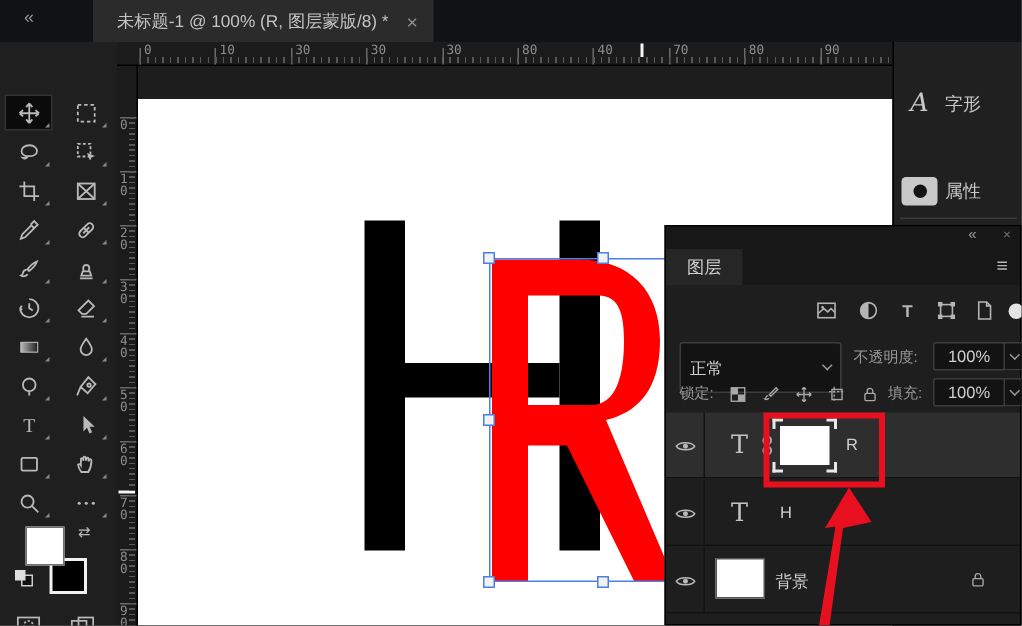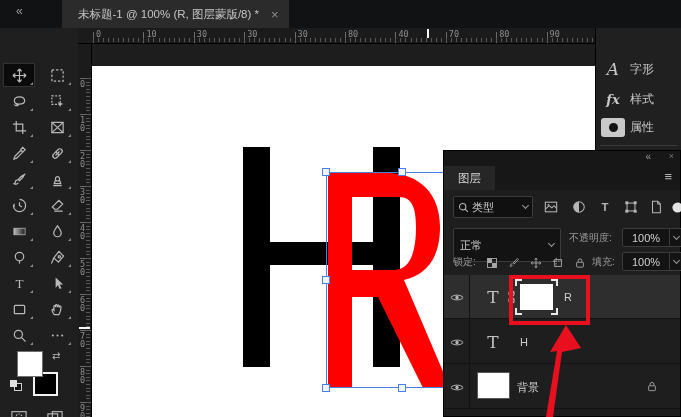--- a/index.html
+++ b/index.html
@@ -339,24 +339,20 @@
         <div class="handle" style="left:71px;top:211px"></div>
       </div>
     </div>
   </div>
 
   <div class="dock">
     <div class="dock-item" style="top:28px">
       <span class="ic glyphA">A</span>
       <span class="lb">字形</span>
     </div>
-    <div class="dock-item" style="top:58px">
-      <span class="ic fx">fx</span>
-      <span class="lb">样式</span>
-    </div>
     <div class="dock-item" style="top:86px">
       <span class="ic">
           <span class="maskic">
             <i></i>
           </span>
         </span>
       <span class="lb">属性</span>
     </div>
     <div class="dock-div"></div>
     <div class="dock-item" style="top:124px">
@@ -375,28 +371,20 @@
   <div class="lpanel">
     <div class="lp-head">
       <span class="c1">«</span>
       <span class="c2">×</span>
     </div>
     <div class="lp-tabrow">
       <div class="lp-tab">图层</div>
       <div class="lp-menu">≡</div>
     </div>
     <div class="lp-filter">
-      <div class="searchbox">
-        <svg width="11" height="11" viewBox="0 0 16 16" style="stroke:#b5b5b5;fill:none;stroke-width:1.6">
-            <circle cx="6.8" cy="6.8" r="4.6"></circle>
-            <path d="M10.3 10.3l4.2 4.2"></path>
-          </svg>
-        <span class="txt">类型</span>
-        <span class="chev"></span>
-      </div>
       <div class="f-ic" style="left:98px">
           <svg width="14" height="14" viewBox="0 0 16 16">
             <rect x="1.5" y="2.5" width="13" height="11"></rect>
             <path d="M1.5 10.5L6 6.5l3 2.5 2.5-2.5 3 3"></path>
             <circle cx="5" cy="5.6" r="1" fill="#b5b5b5" stroke="none"></circle>
           </svg>
         </div>
       <div class="f-ic" style="left:126px">
           <svg width="14" height="14" viewBox="0 0 16 16">
             <circle cx="8" cy="8" r="6"></circle>

